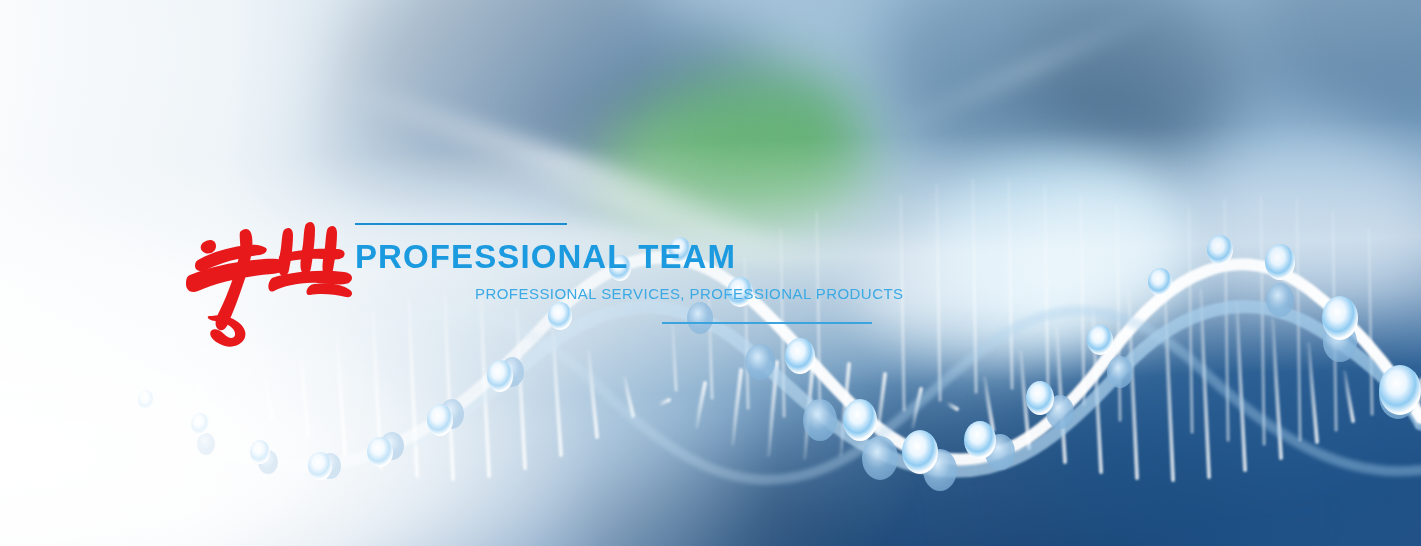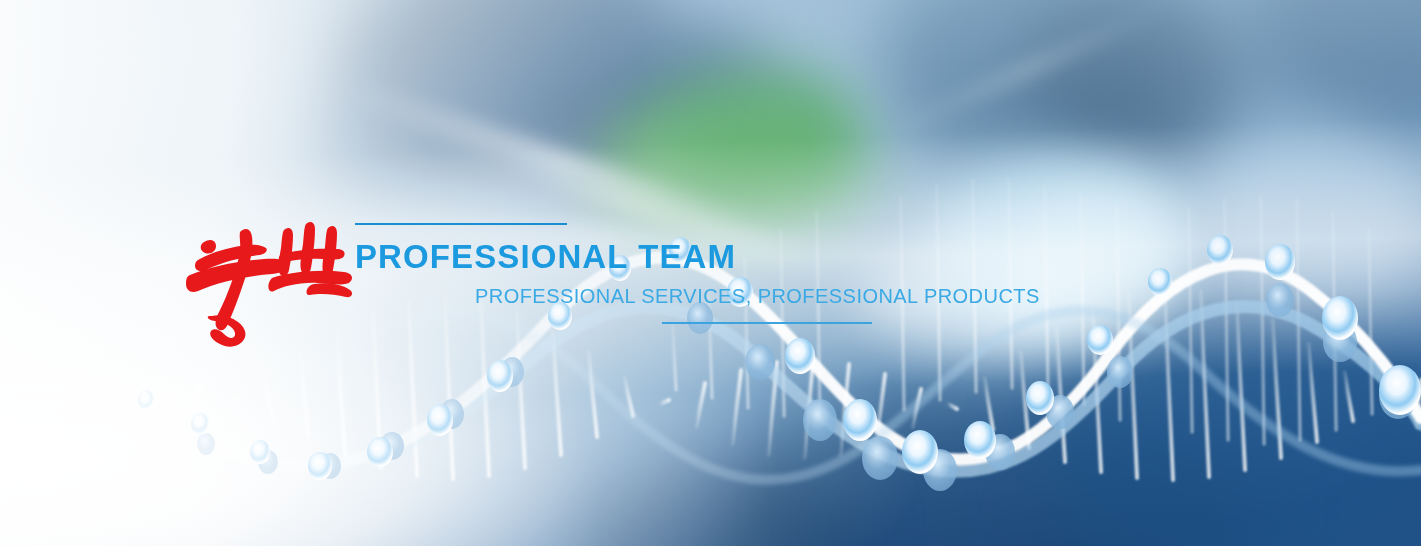--- a/index.html
+++ b/index.html
@@ -134,21 +134,21 @@
     letter-spacing: 1.1px;
     color: #1b9ae0;
     white-space: nowrap;
     line-height: 1;
   }
 
   #subhead {
     position: absolute;
     left: 475px;
     top: 286px;
-    font-size: 20px;
+    font-size: 15px;
     font-weight: normal;
     letter-spacing: .45px;
     color: #3aa9e4;
     white-space: nowrap;
     line-height: 1;
   }
 
   #cn-tagline {
     position: absolute;
     left: 272px;

